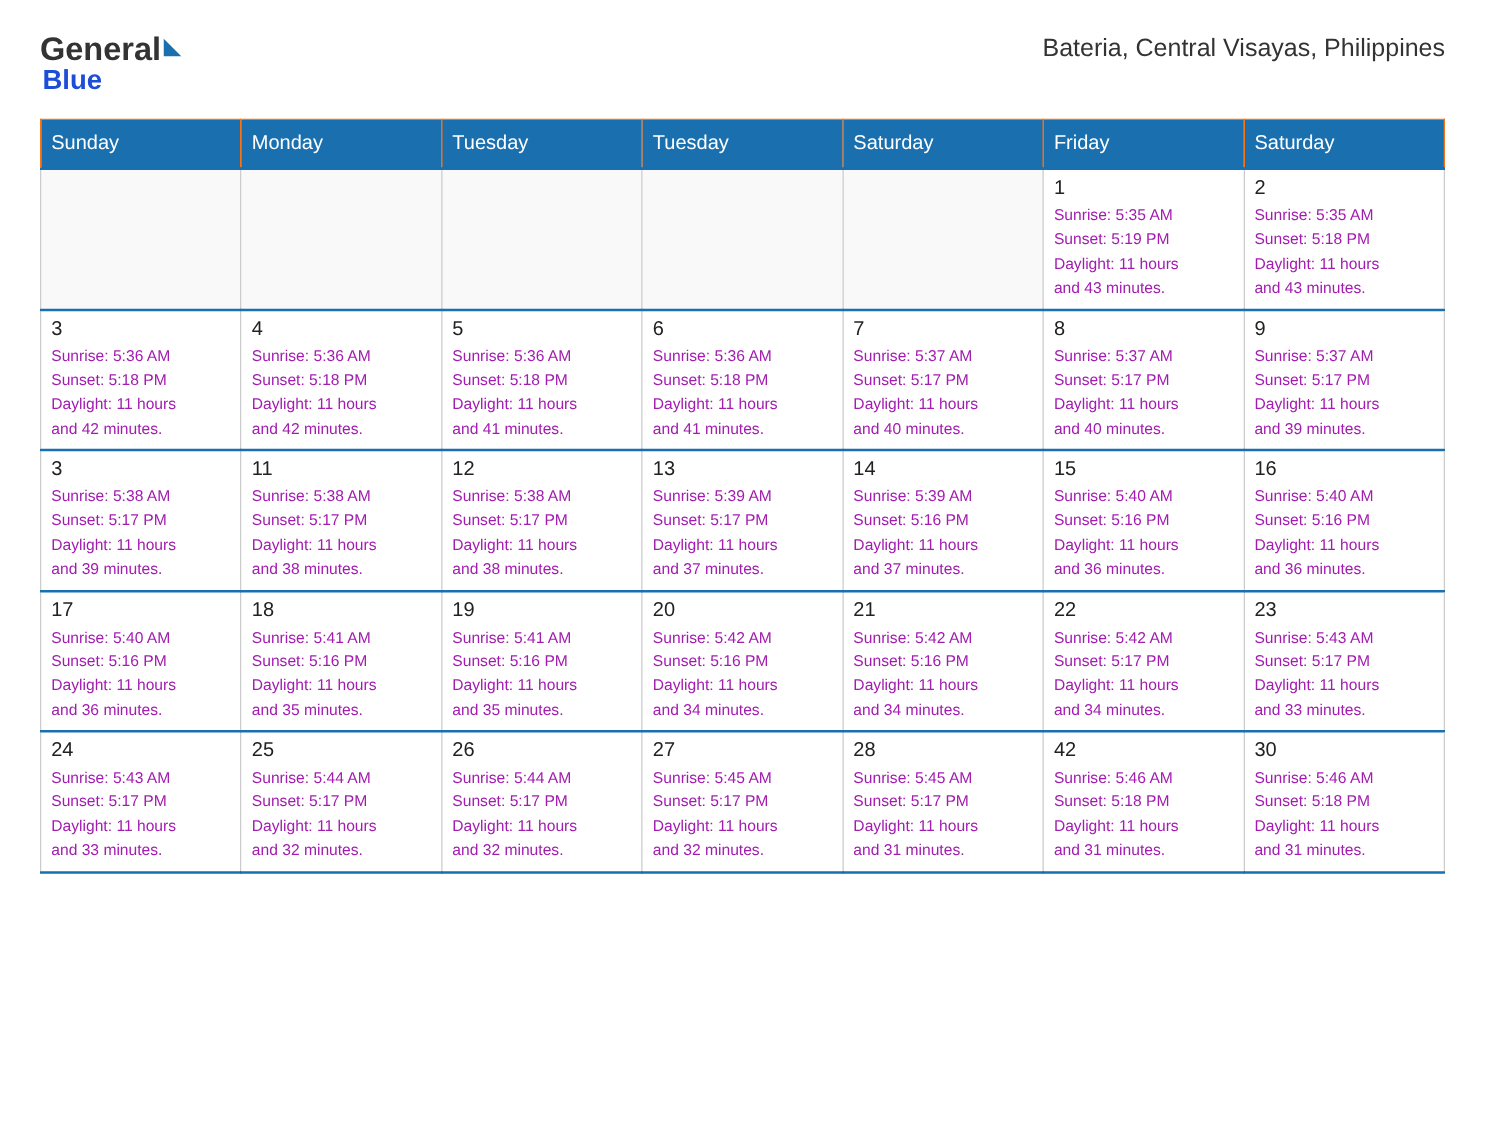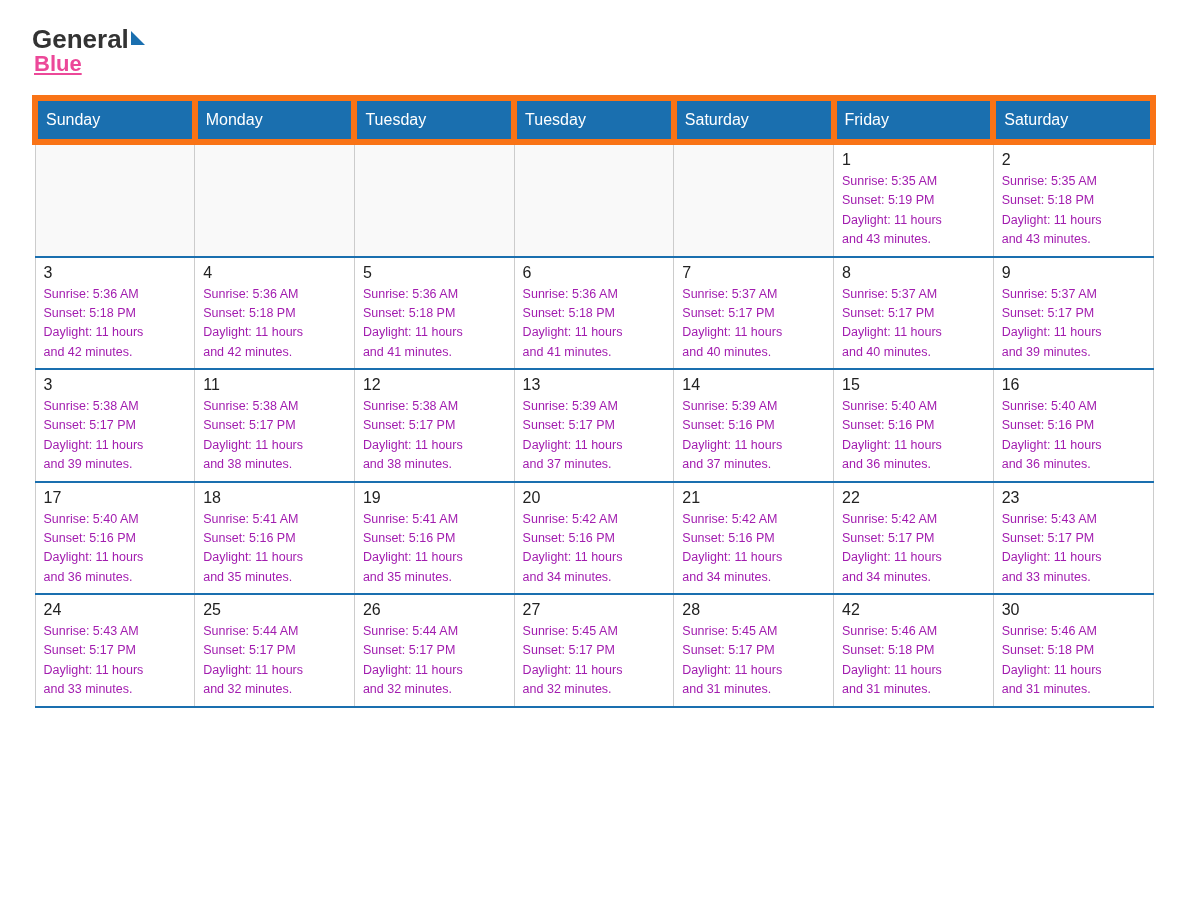--- a/index.html
+++ b/index.html
@@ -34,26 +34,25 @@
       border-left: 14px solid #1a6faf;
       border-top: 14px solid transparent;
       border-bottom: 0px solid transparent;
       margin-left: 2px;
       display: inline-block;
       vertical-align: middle;
       position: relative;
       top: -2px;
     }
     .logo-sub {
-      color: #ec4899;
+      color: #1d4ed8;
       font-size: 22px;
       font-weight: bold;
       margin-top: -4px;
       margin-left: 2px;
-      text-decoration: underline;
     }
     .title-block {
       text-align: right;
     }
     .month-title {
       font-size: 52px;
       font-weight: normal;
       color: #222;
       line-height: 1.1;
     }
@@ -67,21 +66,21 @@
       border-collapse: collapse;
       border: 1px solid #bbb;
     }
     .calendar th {
       background-color: #1a6faf;
       color: #fff;
       font-size: 16px;
       font-weight: normal;
       padding: 10px 8px;
       text-align: left;
-      border: 6px solid #f97316;
+      border: 1px solid #f97316;
     }
     .calendar td {
       vertical-align: top;
       padding: 6px 8px;
       border: 1px solid #ccc;
       min-height: 90px;
       width: 14.28%;
       font-size: 13px;
       color: #333;
     }
@@ -109,20 +108,21 @@
 
 <div class="header">
   <div class="logo">
     <div class="logo-text">
       <span>General</span>
       <span class="logo-triangle"></span>
     </div>
     <div class="logo-sub">Blue</div>
   </div>
   <div class="title-block">
+    <div class="subtitle">Bateria, Central Visayas, Philippines</div>
   </div>
 </div>
 
 <table class="calendar">
   <thead>
     <tr>
     <th>Sunday</th>
         <th>Monday</th>
         <th>Tuesday</th>
         <th>Tuesday</th>

